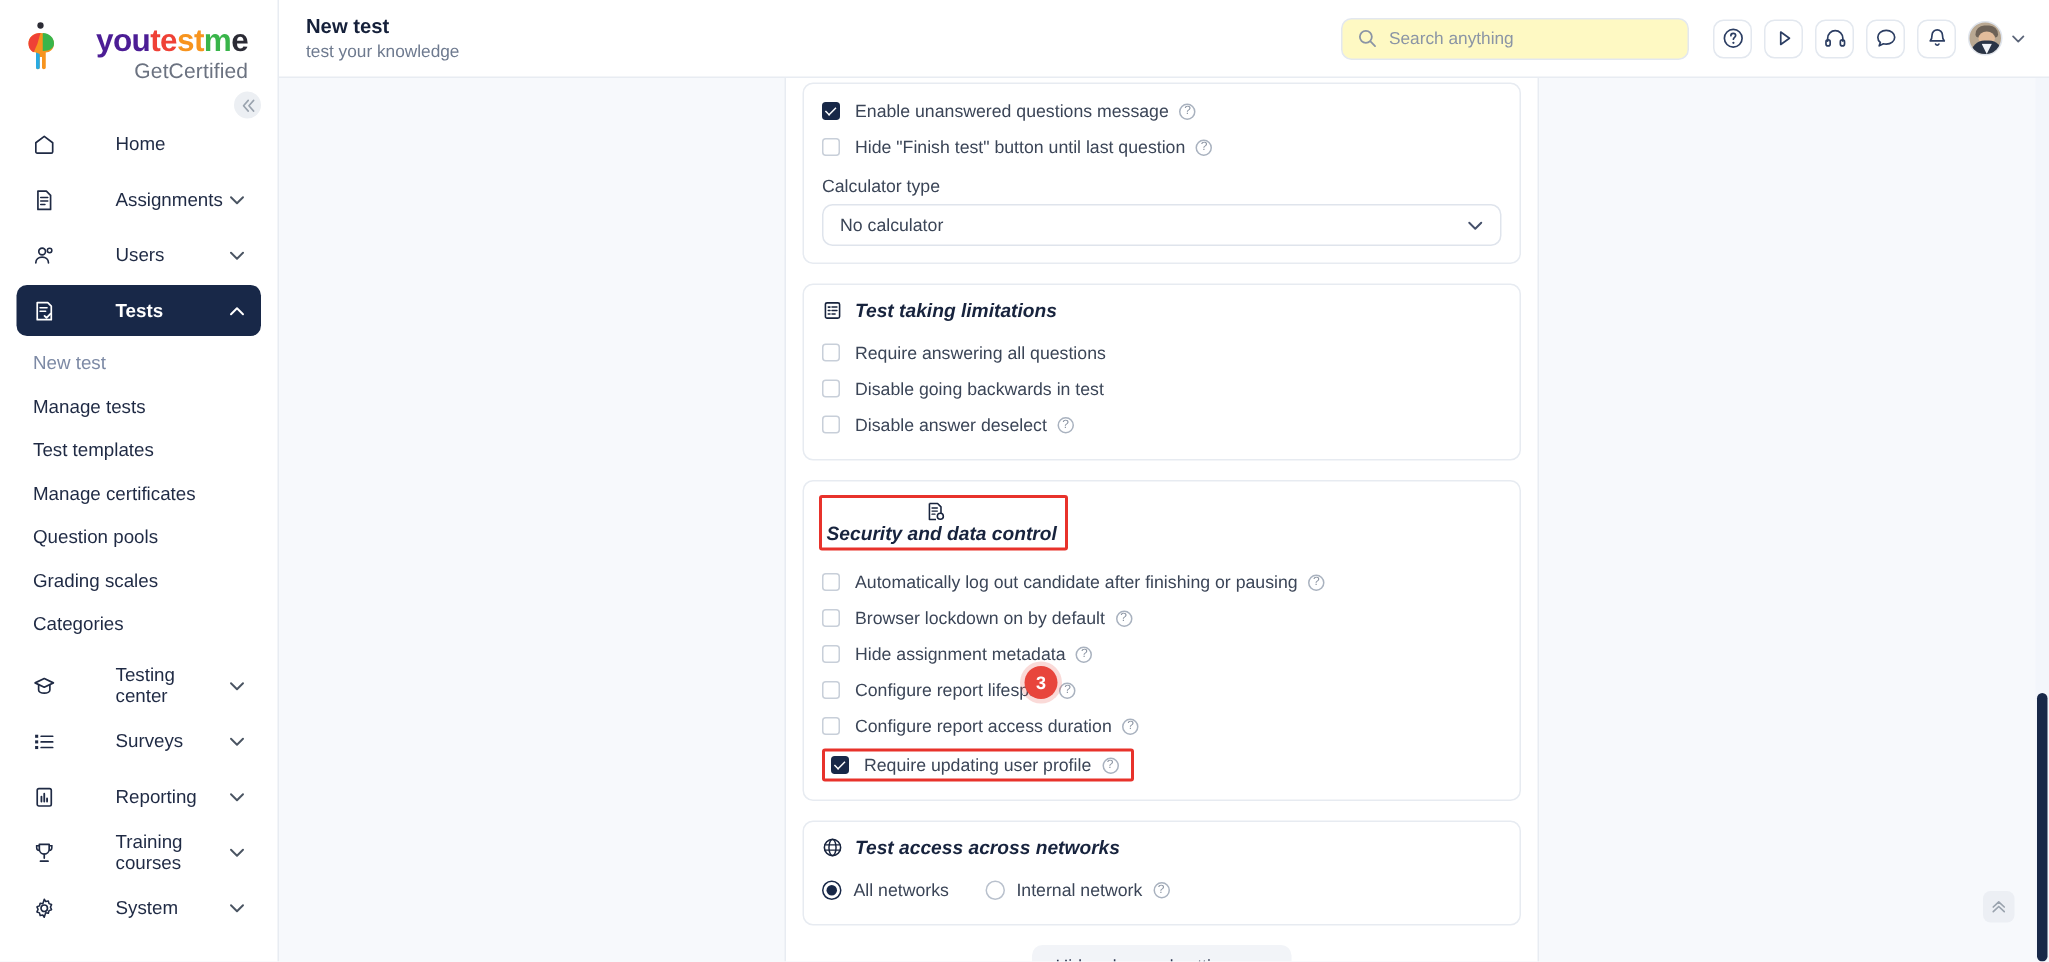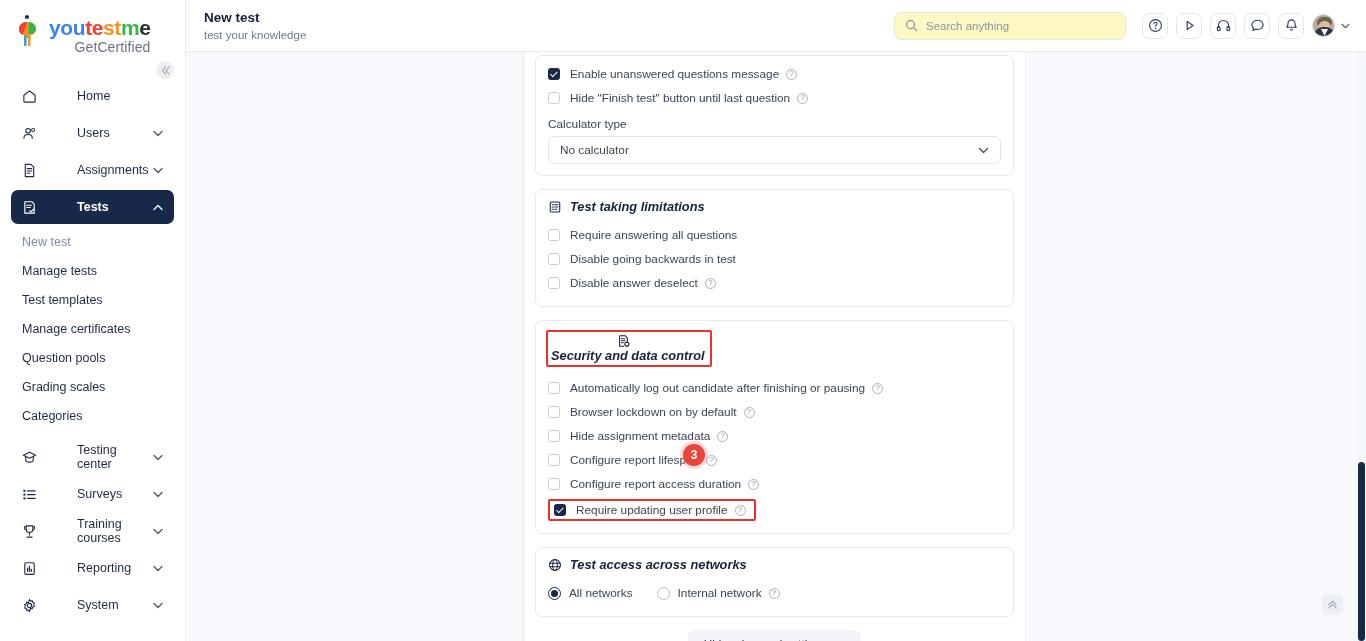--- a/index.html
+++ b/index.html
@@ -15,21 +15,21 @@
   .sidebar {
     width: 186px; height: 641px; background: #ffffff;
     border-right: 1px solid #e8ecf2;
     position: relative; flex: 0 0 186px;
   }
   .logo-wrap { padding: 14px 0 0 14px; height: 58px; }
   .logo { display: flex; align-items: flex-start; }
   .logo-mark { width: 30px; height: 34px; position: relative; flex: 0 0 30px; }
   .logo-text-block { margin-left: 5px; padding-top: 3px; }
   .logo-word { font-size: 21px; font-weight: 700; letter-spacing: -0.4px; line-height: 1; }
-  .logo-word .c1 { color: #3b82f6; }
+  .logo-word .c1 { color: #4c1d95; margin-left: 15px; }
   .logo-word .c2 { color: #ef4136; }
   .logo-word .c3 { color: #f7941e; }
   .logo-word .c4 { color: #39b54a; }
   .logo-word .c5 { color: #2b2b35; }
   .logo-sub { font-size: 14px; color: #6b7280; text-align: right; margin-top: 1px; letter-spacing: 0.1px;}
 
   .collapse-btn {
     position: absolute; right: 11px; top: 61px;
     width: 18px; height: 18px; border-radius: 50%;
     background: #eceff3; color: #9aa3ae;
@@ -213,41 +213,41 @@
           <svg width="15" height="15" viewBox="0 0 16 16">
               <path d="M2 6.6L8 2l6 4.6V13a1 1 0 0 1-1 1H3a1 1 0 0 1-1-1z" fill="none" stroke="#1f2a44" stroke-width="1.2" stroke-linejoin="round"></path>
             </svg>
         </span>
         <span class="lbl">Home</span>
       </div>
 
       <div class="nav-item">
         <span class="ic">
           <svg width="15" height="15" viewBox="0 0 16 16">
+              <path d="M3.5 1.5h6l3 3v10h-9z" fill="none" stroke="#1f2a44" stroke-width="1.2" stroke-linejoin="round"></path>
+              <path d="M5.5 6h5M5.5 8.5h5M5.5 11h3" stroke="#1f2a44" stroke-width="1.1" stroke-linecap="round"></path>
+            </svg>
+        </span>
+        <span class="lbl">Assignments</span>
+        <span class="chev">
+          <svg width="10" height="7" viewBox="0 0 10 7">
+              <path d="M1 1.5L5 5.5 9 1.5" stroke="currentColor" stroke-width="1.3" fill="none" stroke-linecap="round" stroke-linejoin="round"></path>
+            </svg>
+        </span>
+      </div>
+
+      <div class="nav-item">
+        <span class="ic">
+          <svg width="15" height="15" viewBox="0 0 16 16">
               <circle cx="6.5" cy="5" r="2.4" fill="none" stroke="#1f2a44" stroke-width="1.2"></circle>
               <path d="M2 13c0-2.5 2-4 4.5-4s4.5 1.5 4.5 4" fill="none" stroke="#1f2a44" stroke-width="1.2" stroke-linecap="round"></path>
               <circle cx="11.8" cy="4.2" r="1.6" fill="none" stroke="#1f2a44" stroke-width="1.1"></circle>
             </svg>
         </span>
         <span class="lbl">Users</span>
-        <span class="chev">
-          <svg width="10" height="7" viewBox="0 0 10 7">
-              <path d="M1 1.5L5 5.5 9 1.5" stroke="currentColor" stroke-width="1.3" fill="none" stroke-linecap="round" stroke-linejoin="round"></path>
-            </svg>
-        </span>
-      </div>
-
-      <div class="nav-item">
-        <span class="ic">
-          <svg width="15" height="15" viewBox="0 0 16 16">
-              <path d="M3.5 1.5h6l3 3v10h-9z" fill="none" stroke="#1f2a44" stroke-width="1.2" stroke-linejoin="round"></path>
-              <path d="M5.5 6h5M5.5 8.5h5M5.5 11h3" stroke="#1f2a44" stroke-width="1.1" stroke-linecap="round"></path>
-            </svg>
-        </span>
-        <span class="lbl">Assignments</span>
         <span class="chev">
           <svg width="10" height="7" viewBox="0 0 10 7">
               <path d="M1 1.5L5 5.5 9 1.5" stroke="currentColor" stroke-width="1.3" fill="none" stroke-linecap="round" stroke-linejoin="round"></path>
             </svg>
         </span>
       </div>
 
       <div class="nav-item active">
         <span class="ic">
           <svg width="15" height="15" viewBox="0 0 16 16">
@@ -314,41 +314,41 @@
         <span class="chev">
           <svg width="10" height="7" viewBox="0 0 10 7">
               <path d="M1 1.5L5 5.5 9 1.5" stroke="currentColor" stroke-width="1.3" fill="none" stroke-linecap="round" stroke-linejoin="round"></path>
             </svg>
         </span>
       </div>
 
       <div class="nav-item">
         <span class="ic">
           <svg width="15" height="15" viewBox="0 0 16 16">
+              <rect x="3" y="1.8" width="10" height="12.4" rx="1.2" fill="none" stroke="#1f2a44" stroke-width="1.2"></rect>
+              <path d="M6 11V7.5M8 11V5.5M10 11V8.8" stroke="#1f2a44" stroke-width="1.3" stroke-linecap="round"></path>
+            </svg>
+        </span>
+        <span class="lbl">Reporting</span>
+        <span class="chev">
+          <svg width="10" height="7" viewBox="0 0 10 7">
+              <path d="M1 1.5L5 5.5 9 1.5" stroke="currentColor" stroke-width="1.3" fill="none" stroke-linecap="round" stroke-linejoin="round"></path>
+            </svg>
+        </span>
+      </div>
+
+      <div class="nav-item">
+        <span class="ic">
+          <svg width="15" height="15" viewBox="0 0 16 16">
               <path d="M4.5 2h7v3.5c0 2-1.6 3.5-3.5 3.5S4.5 7.5 4.5 5.5z" fill="none" stroke="#1f2a44" stroke-width="1.2" stroke-linejoin="round"></path>
               <path d="M4.5 3H2.6v1.2c0 1.3 1 2.1 1.9 2.1M11.5 3h1.9v1.2c0 1.3-1 2.1-1.9 2.1" fill="none" stroke="#1f2a44" stroke-width="1.1"></path>
               <path d="M8 9v2.8M5.3 14h5.4" stroke="#1f2a44" stroke-width="1.2" stroke-linecap="round"></path>
             </svg>
         </span>
         <span class="lbl">Training courses</span>
-        <span class="chev">
-          <svg width="10" height="7" viewBox="0 0 10 7">
-              <path d="M1 1.5L5 5.5 9 1.5" stroke="currentColor" stroke-width="1.3" fill="none" stroke-linecap="round" stroke-linejoin="round"></path>
-            </svg>
-        </span>
-      </div>
-
-      <div class="nav-item">
-        <span class="ic">
-          <svg width="15" height="15" viewBox="0 0 16 16">
-              <rect x="3" y="1.8" width="10" height="12.4" rx="1.2" fill="none" stroke="#1f2a44" stroke-width="1.2"></rect>
-              <path d="M6 11V7.5M8 11V5.5M10 11V8.8" stroke="#1f2a44" stroke-width="1.3" stroke-linecap="round"></path>
-            </svg>
-        </span>
-        <span class="lbl">Reporting</span>
         <span class="chev">
           <svg width="10" height="7" viewBox="0 0 10 7">
               <path d="M1 1.5L5 5.5 9 1.5" stroke="currentColor" stroke-width="1.3" fill="none" stroke-linecap="round" stroke-linejoin="round"></path>
             </svg>
         </span>
       </div>
 
       <div class="nav-item">
         <span class="ic">
           <svg width="15" height="15" viewBox="0 0 16 16">

